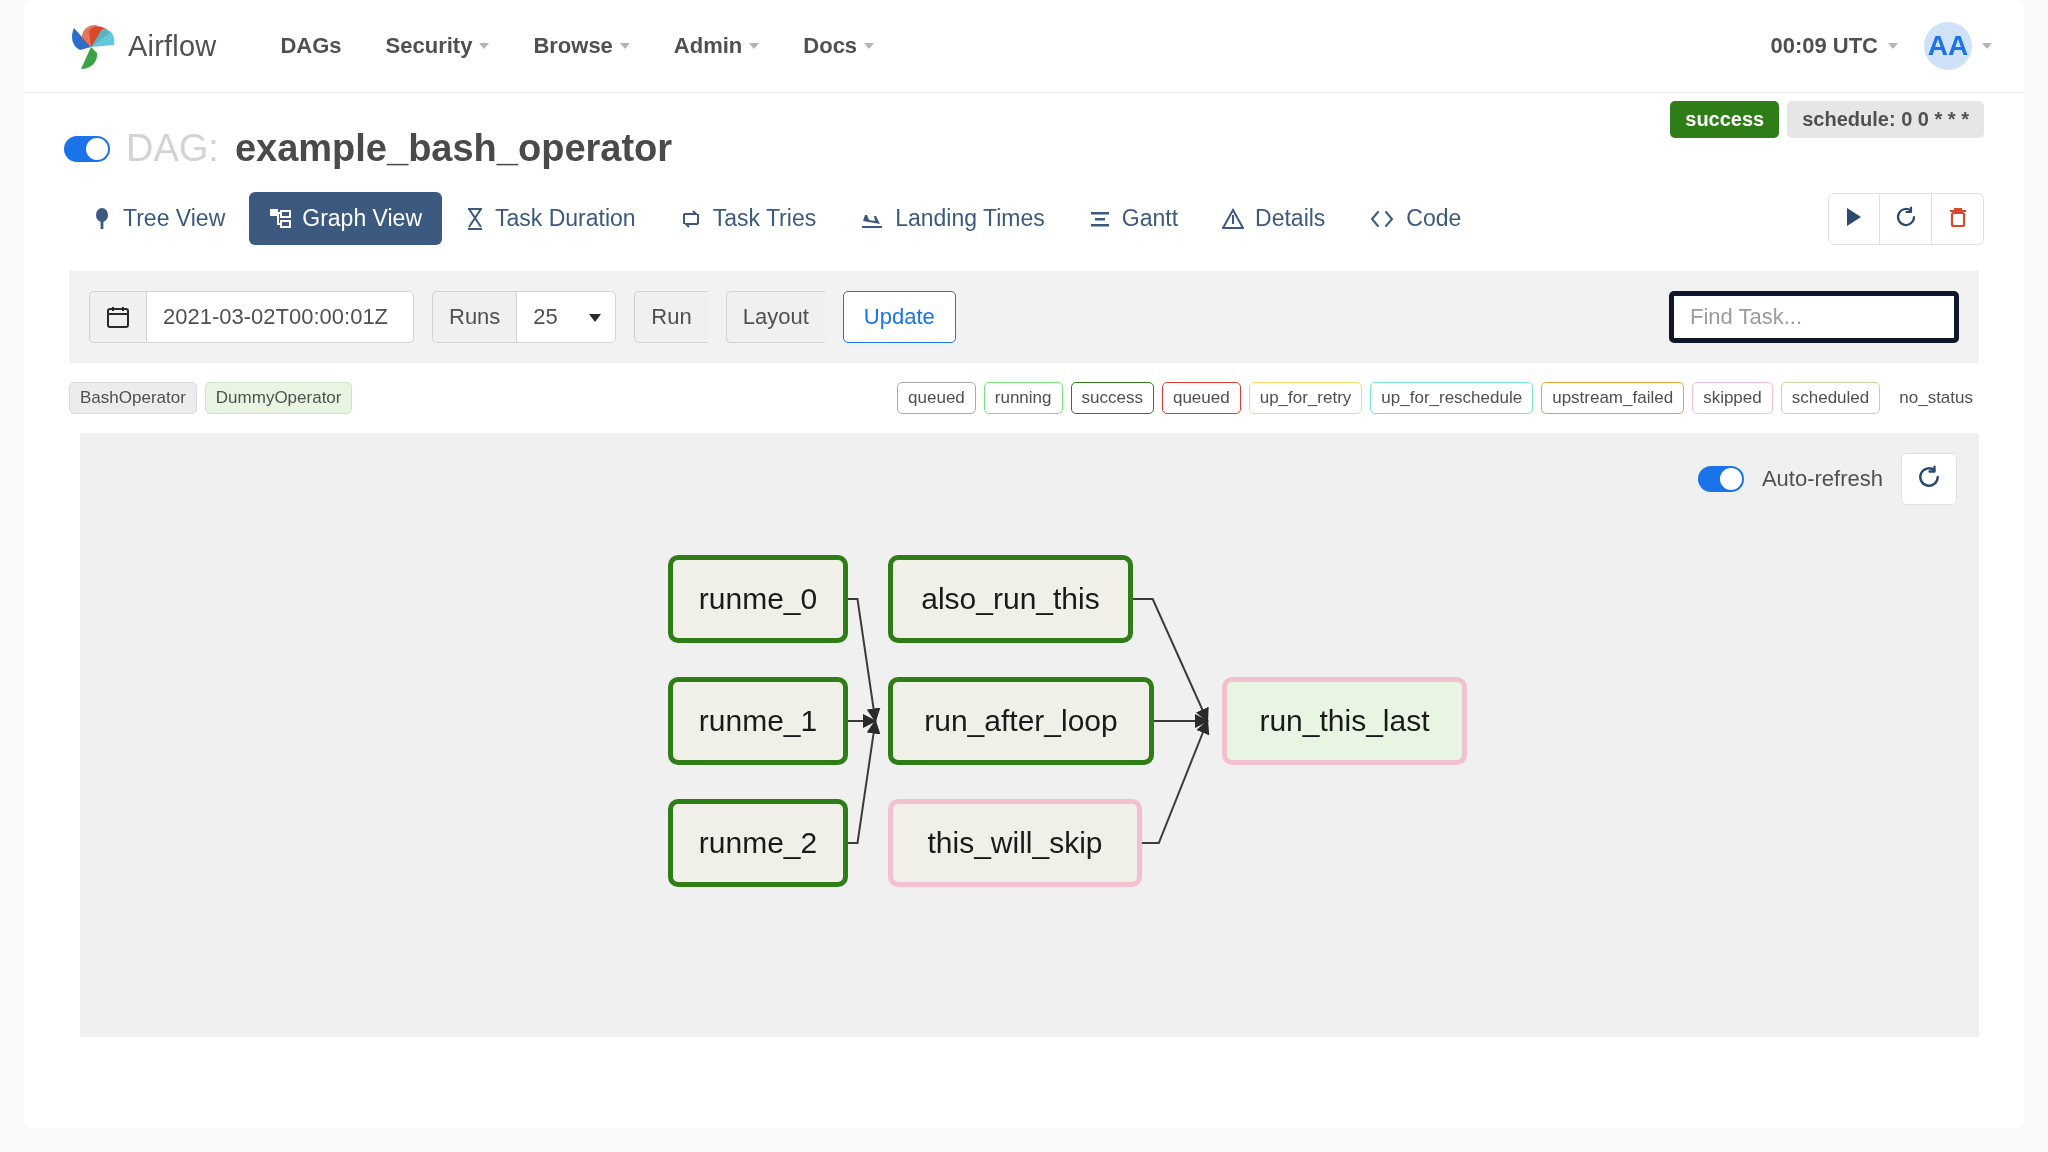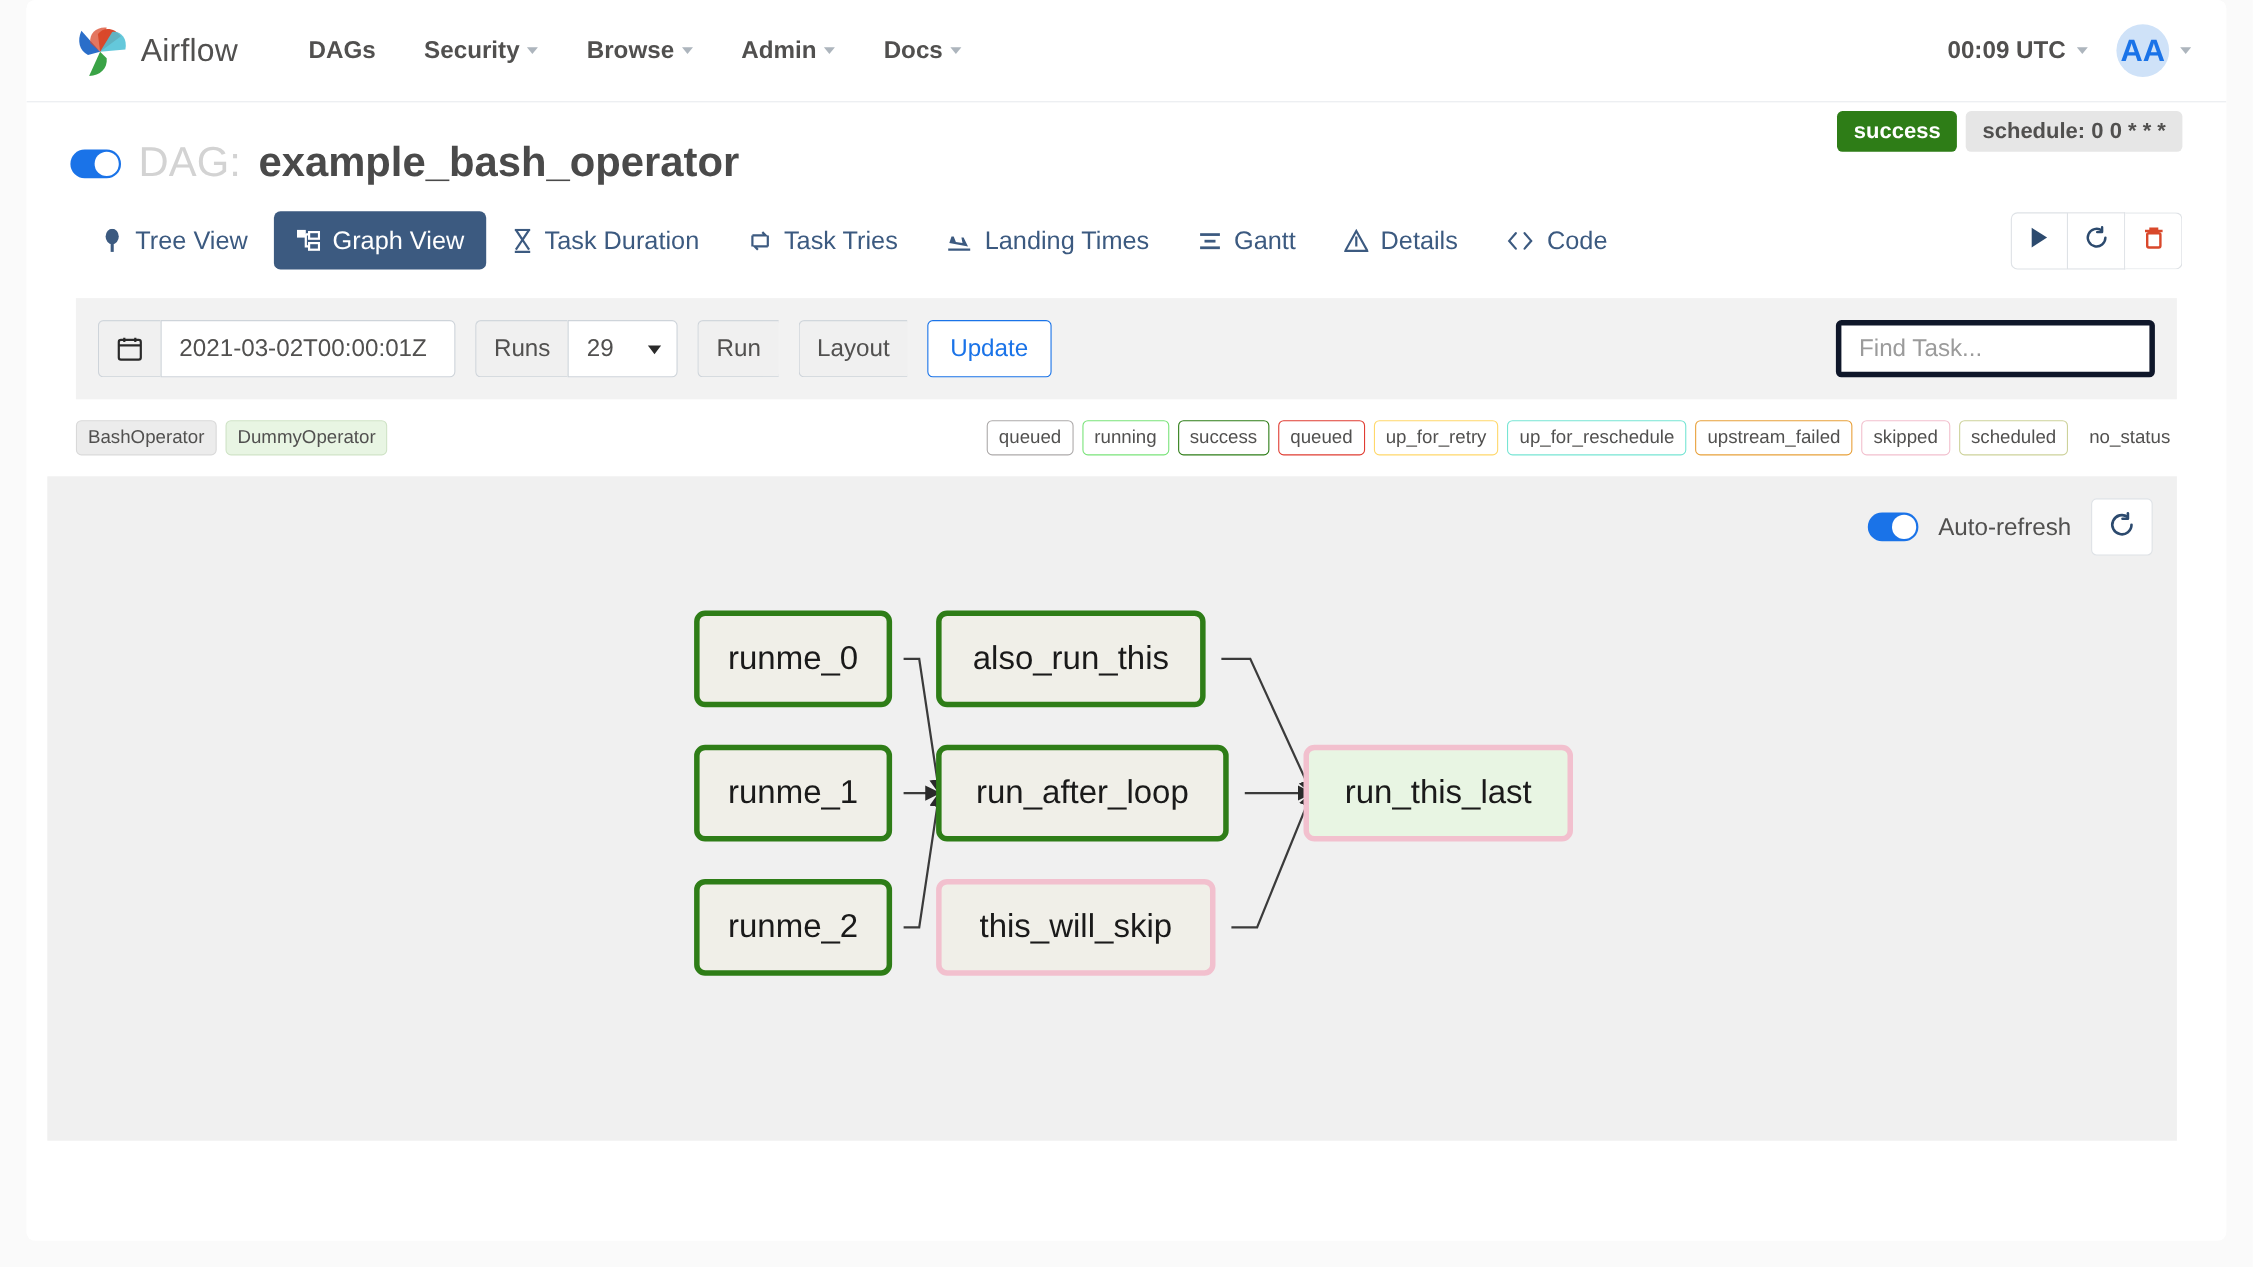--- a/index.html
+++ b/index.html
@@ -148,21 +148,21 @@
   }
   .op-chips { display: flex; gap: 8px; }
   .chip {
     font-size: 17px; padding: 5px 10px; border-radius: 5px;
     border: 1px solid transparent; white-space: nowrap; color: #51504f;
   }
   .status-chips { margin-left: auto; display: flex; gap: 8px; align-items: center; }
 
   
   .graph-panel {
-    margin: 18px 45px 0 19px;
+    margin: 18px 45px 0 56px;
     background: #f0f0f0;
     height: 604px;
     position: relative;
   }
   .graph-controls {
     position: absolute; right: 22px; top: 20px;
     display: flex; align-items: center; gap: 18px;
   }
   .ar-label { font-size: 22px; color: #51504f; }
   .refresh-btn {
@@ -371,21 +371,21 @@
           </svg>
       </div>
       <div class="ifield" style="width:268px">2021-03-02T00:00:01Z</div>
     </div>
 
     <div class="gap"></div>
 
     <div class="igroup">
       <div class="iaddon left">Runs</div>
       <div class="iselect" style="width:100px">
-        <span>29</span>
+        <span>25</span>
         <i class="chev"></i>
       </div>
     </div>
 
     <div class="gap"></div>
 
     <div class="igroup">
       <div class="iaddon left">Run</div>
     </div>
 

